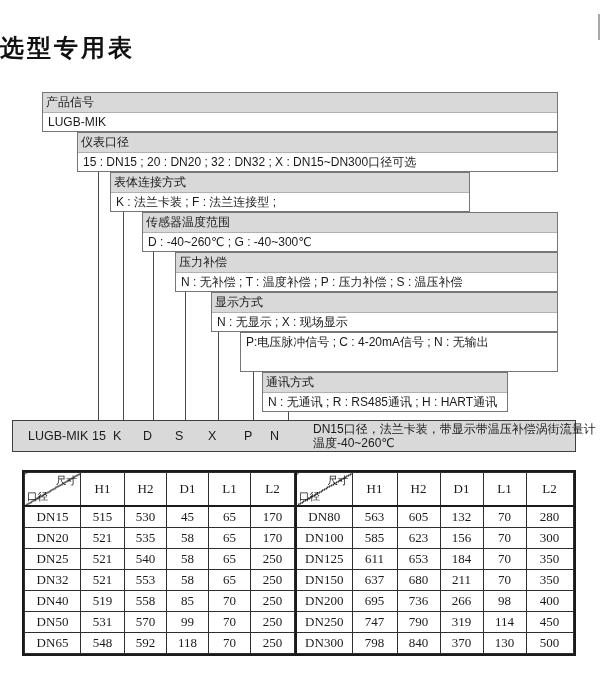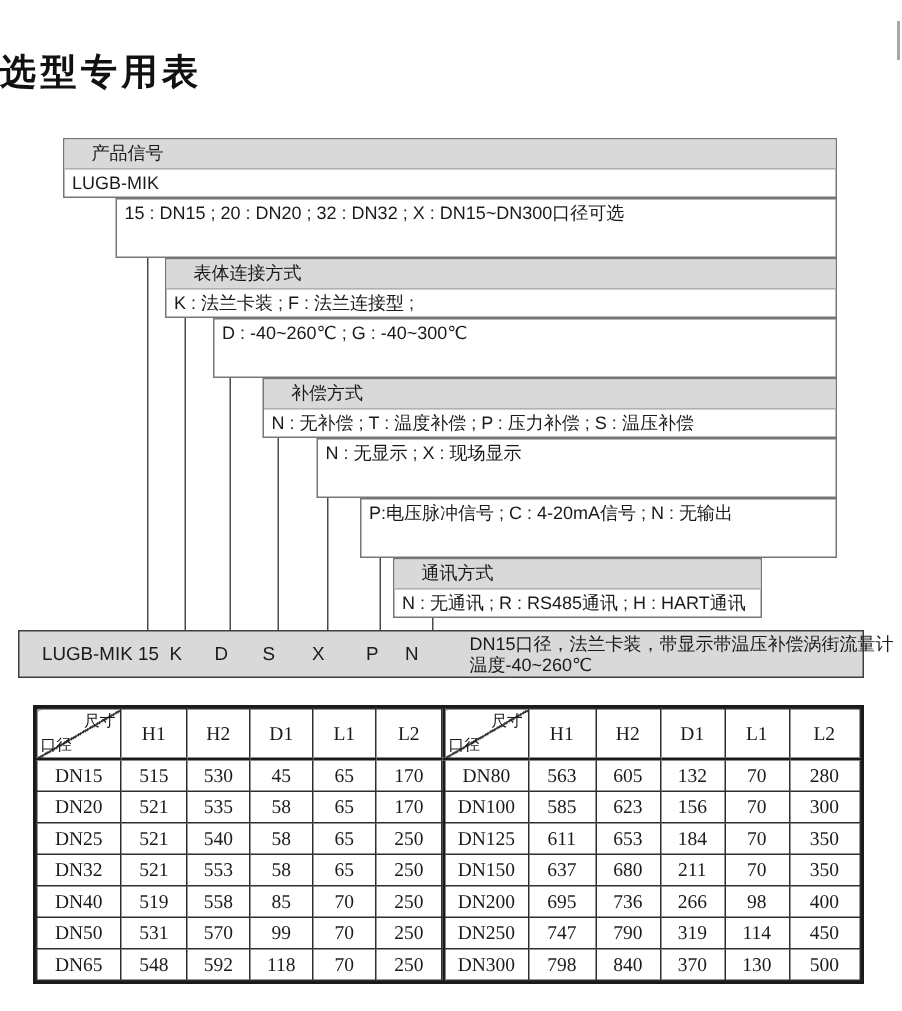--- a/index.html
+++ b/index.html
@@ -13,21 +13,21 @@
     font-size:24px;font-weight:bold;letter-spacing:3px;color:#111;
   }
   .edge-mark{position:absolute;left:598px;top:14px;width:2px;height:26px;background:#a8a8a8;}
   
   .cbox{
     position:absolute;height:40px;box-sizing:border-box;
     border:1px solid #767676;background:#ffffff;
   }
   .chead{
     height:19px;line-height:19px;background:#d9d9d9;
-    border-bottom:1px solid #b0b0b0;padding:0 18px;font-size:12px;
+    border-bottom:1px solid #b0b0b0;padding:0 3px;font-size:12px;
     white-space:nowrap;overflow:hidden;
   }
   .copts{
     height:19px;line-height:19px;padding:0 5px;font-size:12px;
     white-space:nowrap;overflow:hidden;
   }
   .leader{position:absolute;width:1px;background:#4a4a4a;}
   
   .summary{
     position:absolute;left:12px;top:420px;width:564px;height:32px;
@@ -69,34 +69,37 @@
 <body>
 
 <div class="page-title">选型专用表</div>
 <div class="edge-mark"></div>
 
 <div class="cbox" style="left:42px;top:92px;width:516px">
   <div class="chead">产品信号</div>
   <div class="copts">LUGB-MIK</div>
 </div>
 <div class="cbox" style="left:77px;top:132px;width:481px">
+  <div class="chead">仪表口径</div>
   <div class="copts">15 : DN15 ; 20 : DN20 ; 32 : DN32 ; X : DN15~DN300口径可选</div>
 </div>
-<div class="cbox" style="left:110px;top:172px;width:448px">
+<div class="cbox" style="left:110px;top:172px;width:360px">
   <div class="chead">表体连接方式</div>
   <div class="copts">K : 法兰卡装 ; F : 法兰连接型 ;</div>
 </div>
 <div class="cbox" style="left:142px;top:212px;width:416px">
+  <div class="chead">传感器温度范围</div>
   <div class="copts">D : -40~260℃ ; G : -40~300℃</div>
 </div>
 <div class="cbox" style="left:175px;top:252px;width:383px">
-  <div class="chead">补偿方式</div>
+  <div class="chead">压力补偿</div>
   <div class="copts">N : 无补偿 ; T : 温度补偿 ; P : 压力补偿 ; S : 温压补偿</div>
 </div>
 <div class="cbox" style="left:211px;top:292px;width:347px">
+  <div class="chead">显示方式</div>
   <div class="copts">N : 无显示 ; X : 现场显示</div>
 </div>
 <div class="cbox" style="left:240px;top:332px;width:318px">
   <div class="copts">P:电压脉冲信号 ; C : 4-20mA信号 ; N : 无输出</div>
 </div>
 <div class="cbox" style="left:262px;top:372px;width:246px">
   <div class="chead">通讯方式</div>
   <div class="copts">N : 无通讯 ; R : RS485通讯 ; H : HART通讯</div>
 </div>
 

